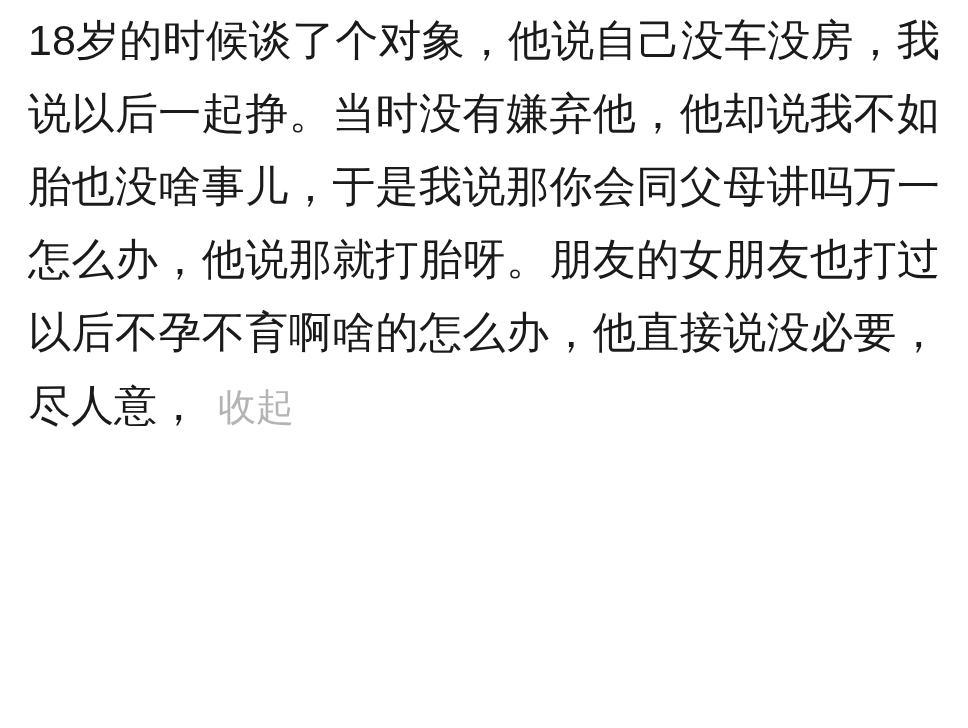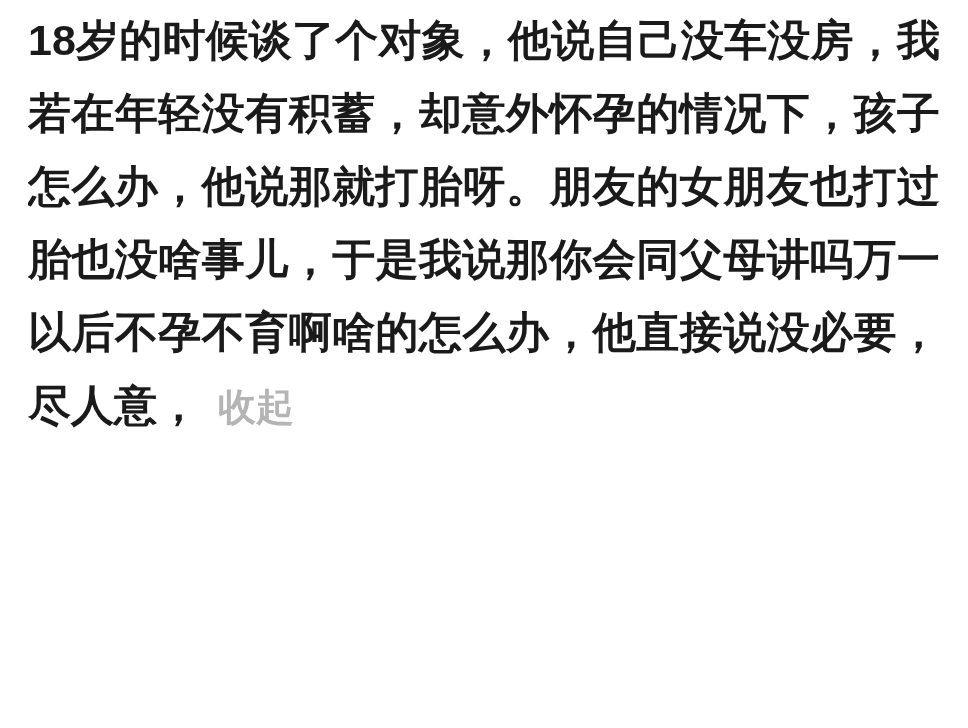--- a/index.html
+++ b/index.html
@@ -1,15 +1,15 @@
 <!DOCTYPE html>
 <html><head>
 <meta charset="utf-8">
 <style>
-  * { box-sizing: border-box; font-weight: bold; }
+  * { box-sizing: border-box; }
   html, body { margin: 0; padding: 0; }
   body {
     width: 968px;
     height: 728px;
     background: #ffffff;
     overflow: hidden;
     font-family: "Liberation Sans", "DejaVu Sans", sans-serif;
   }
   .post {
     padding: 4px 28px 0 28px;
@@ -36,20 +36,20 @@
     text-decoration: none;
     cursor: pointer;
     display: inline-block;
   }
 </style>
 </head>
 <body>
 
 <div class="post">
   <div class="line">18岁的时候谈了个对象，他说自己没车没房，我</div>
-  <div class="line">若在年轻没有积蓄，却意外怀孕的情况下，孩子</div>
+  <div class="line">说以后一起挣。当时没有嫌弃他，他却说我不如</div>
+  <div class="line">胎也没啥事儿，于是我说那你会同父母讲吗万一</div>
   <div class="line">怎么办，他说那就打胎呀。朋友的女朋友也打过</div>
-  <div class="line">胎也没啥事儿，于是我说那你会同父母讲吗万一</div>
   <div class="line">以后不孕不育啊啥的怎么办，他直接说没必要，</div>
   <div class="line last-line">
     <span>尽人意，</span><a class="collapse">收起</a>
   </div>
 </div>
 
 </body></html>

